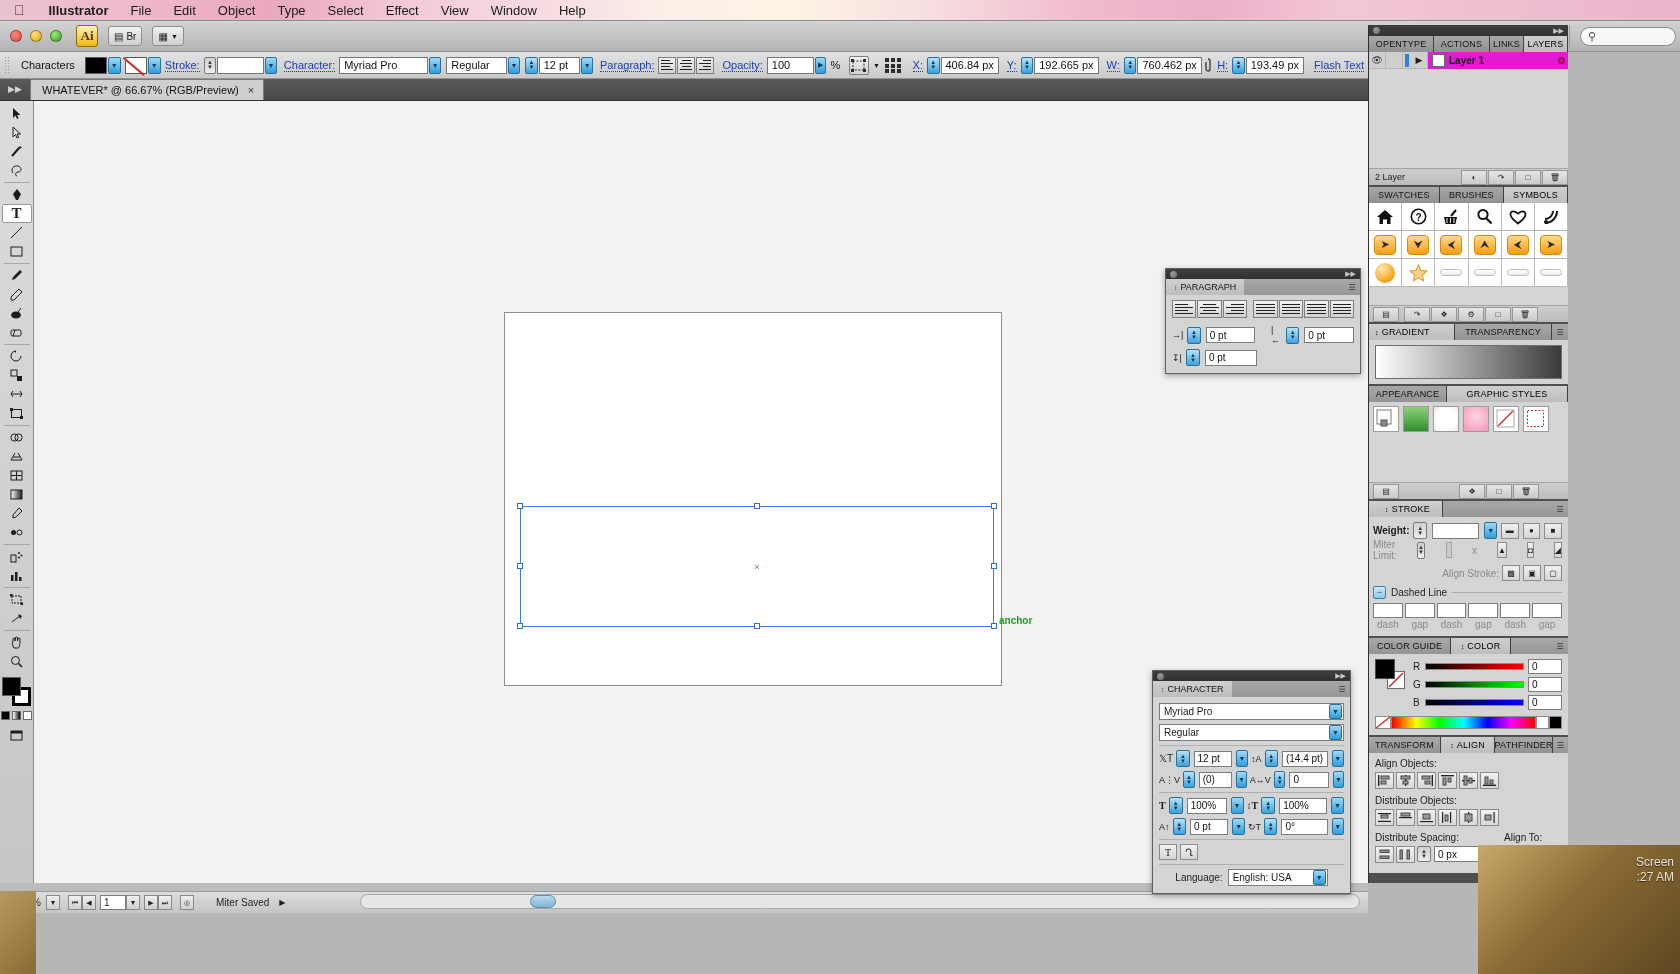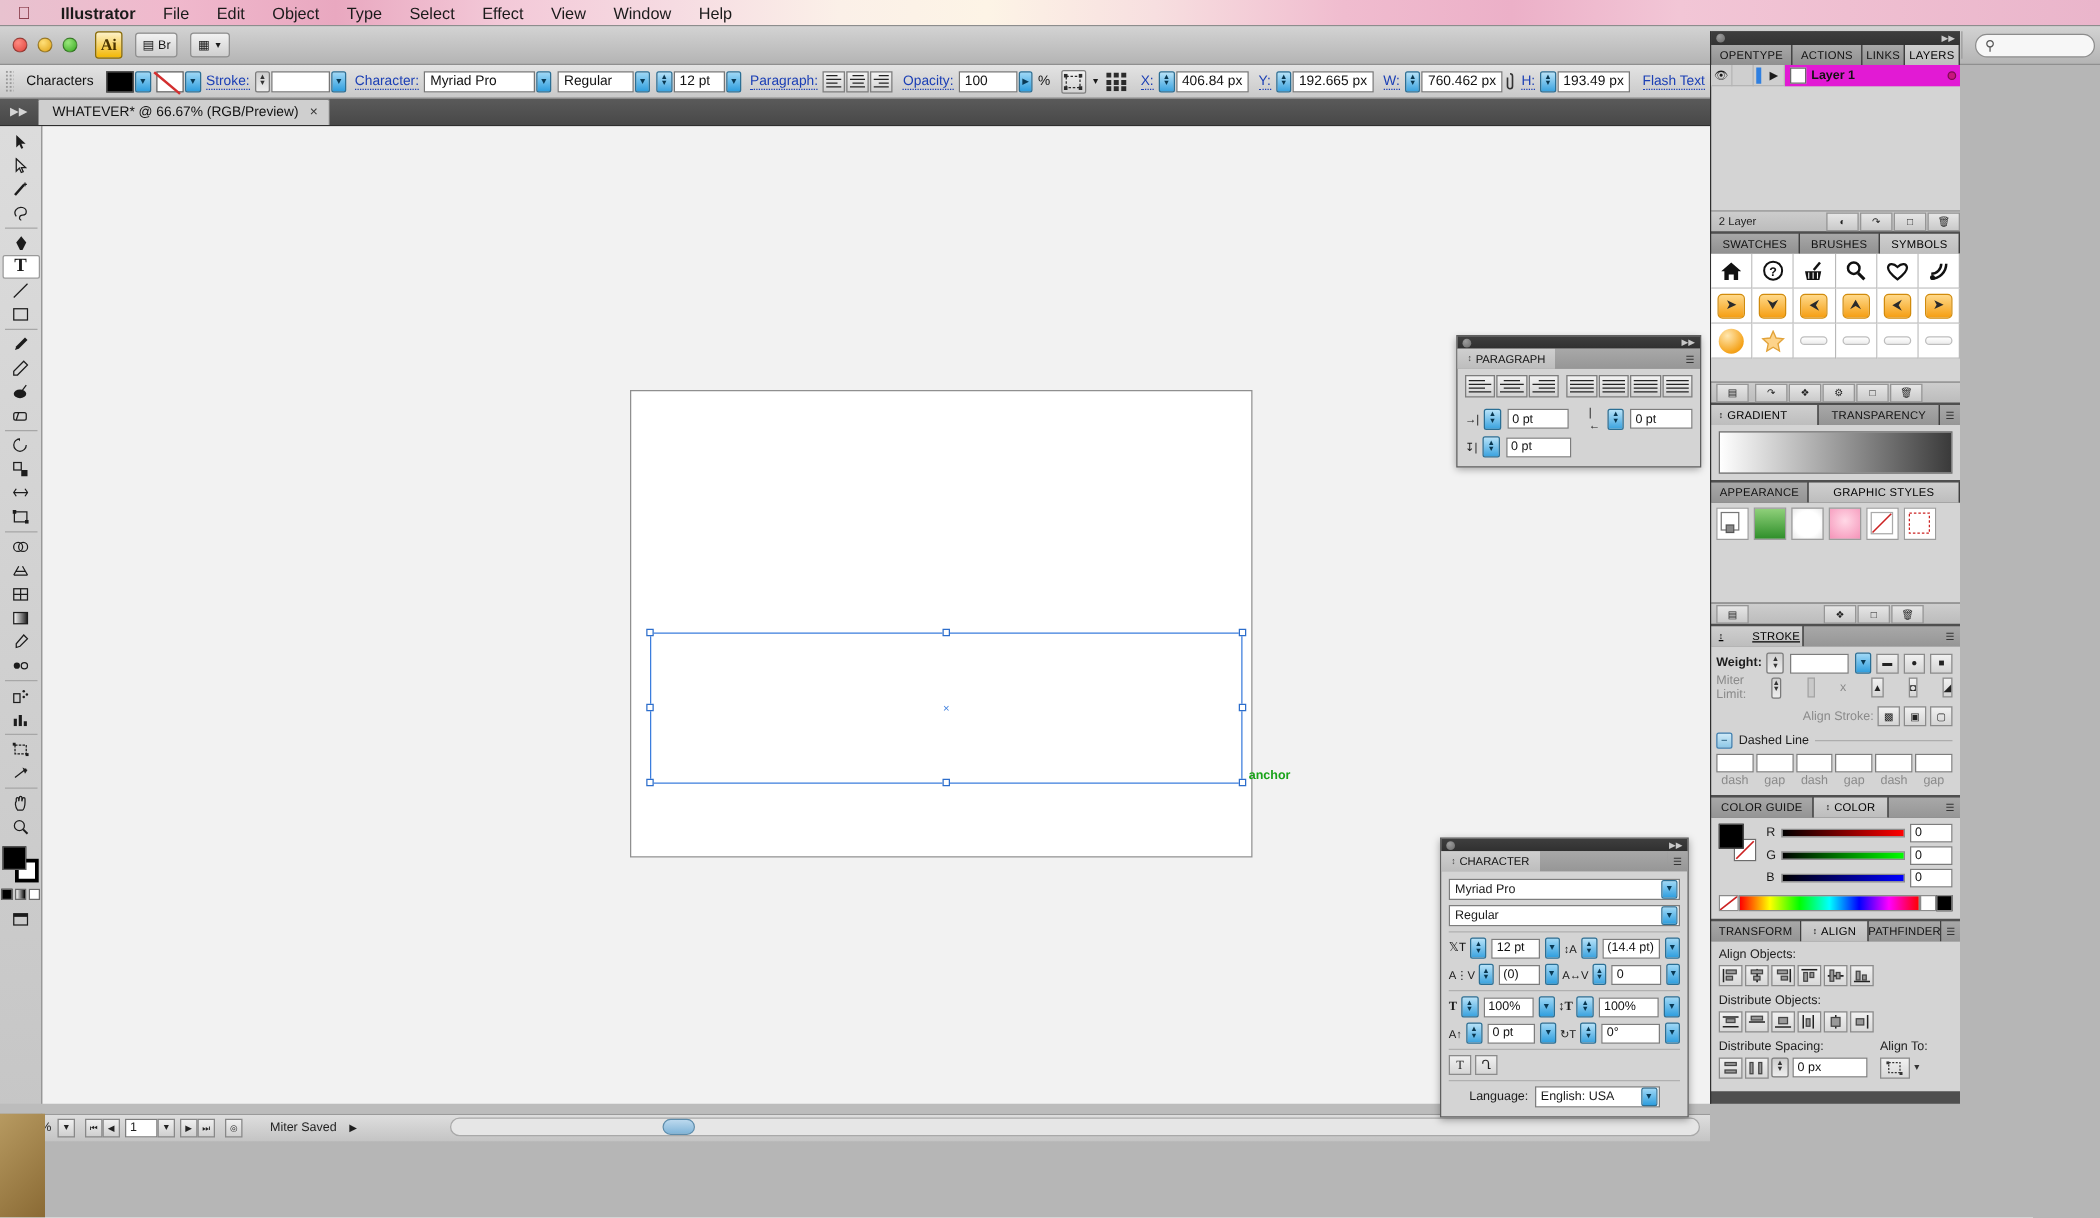--- a/index.html
+++ b/index.html
@@ -921,21 +921,21 @@
       </div>
     </div>
     <div class="panel-foot">
       <div class="pf-btn" style="margin-left:4px">▤</div>
       <div class="pf-btn" style="margin-left:60px">❖</div>
       <div class="pf-btn">□</div>
       <div class="pf-btn" style="margin-right:3px">🗑</div>
     </div>
 
     <div class="ptabs" style="margin-top:2px">
-      <div class="ptab active" style="flex:0 0 74px; justify-content:space-between; padding-left:6px; gap:3px;text-decoration:underline;">
+      <div class="ptab active" style="flex:0 0 74px; justify-content:center; padding-left:6px; gap:3px;">
         <span style="font-size:7px">↕</span>
         <span>STROKE</span>
       </div>
       <div class="fp-rest"></div>
       <div class="fp-menu">☰</div>
     </div>
     <div class="pbody" style="padding:5px 6px 6px 4px;">
       <div class="row" style="justify-content:flex-end; gap:4px;">
         <span class="lblr" style="font-weight:bold">Weight:</span>
         <div class="stepper">
@@ -1277,21 +1277,21 @@
         <span>Myriad Pro</span>
         <span class="cbtn">▼</span>
       </div>
       <div class="combo" style="margin-top:4px">
         <span>Regular</span>
         <span class="cbtn">▼</span>
       </div>
       <div class="divline"></div>
 
       <div class="row" style="gap:3px">
-        <span style="font-size:10px;font-family:Liberation Mono, monospace">𝕏T</span>
+        <span style="font-size:10px;font-family:Liberation Sans, sans-serif">𝕏T</span>
         <div class="stepper blue">
             <span>▲</span>
             <span>▼</span>
           </div>
         <div class="minifield" style="width:40px">12 pt</div>
         <div class="pulldown">▼</div>
         <span style="font-size:9px">↕A</span>
         <div class="stepper blue">
             <span>▲</span>
             <span>▼</span>
@@ -1367,14 +1367,20 @@
         <span class="lblr">Language:</span>
         <div class="combo" style="width:100px">
           <span>English: USA</span>
           <span class="cbtn">▼</span>
         </div>
       </div>
     </div>
   </div>
 
   <div class="desktop-left"></div>
+  <div class="desktop-right">
+    <div class="dr-text">
+      <div>Screen</div>
+      <div>:27 AM</div>
+    </div>
+  </div>
 
 </div>
 
 </body></html>

